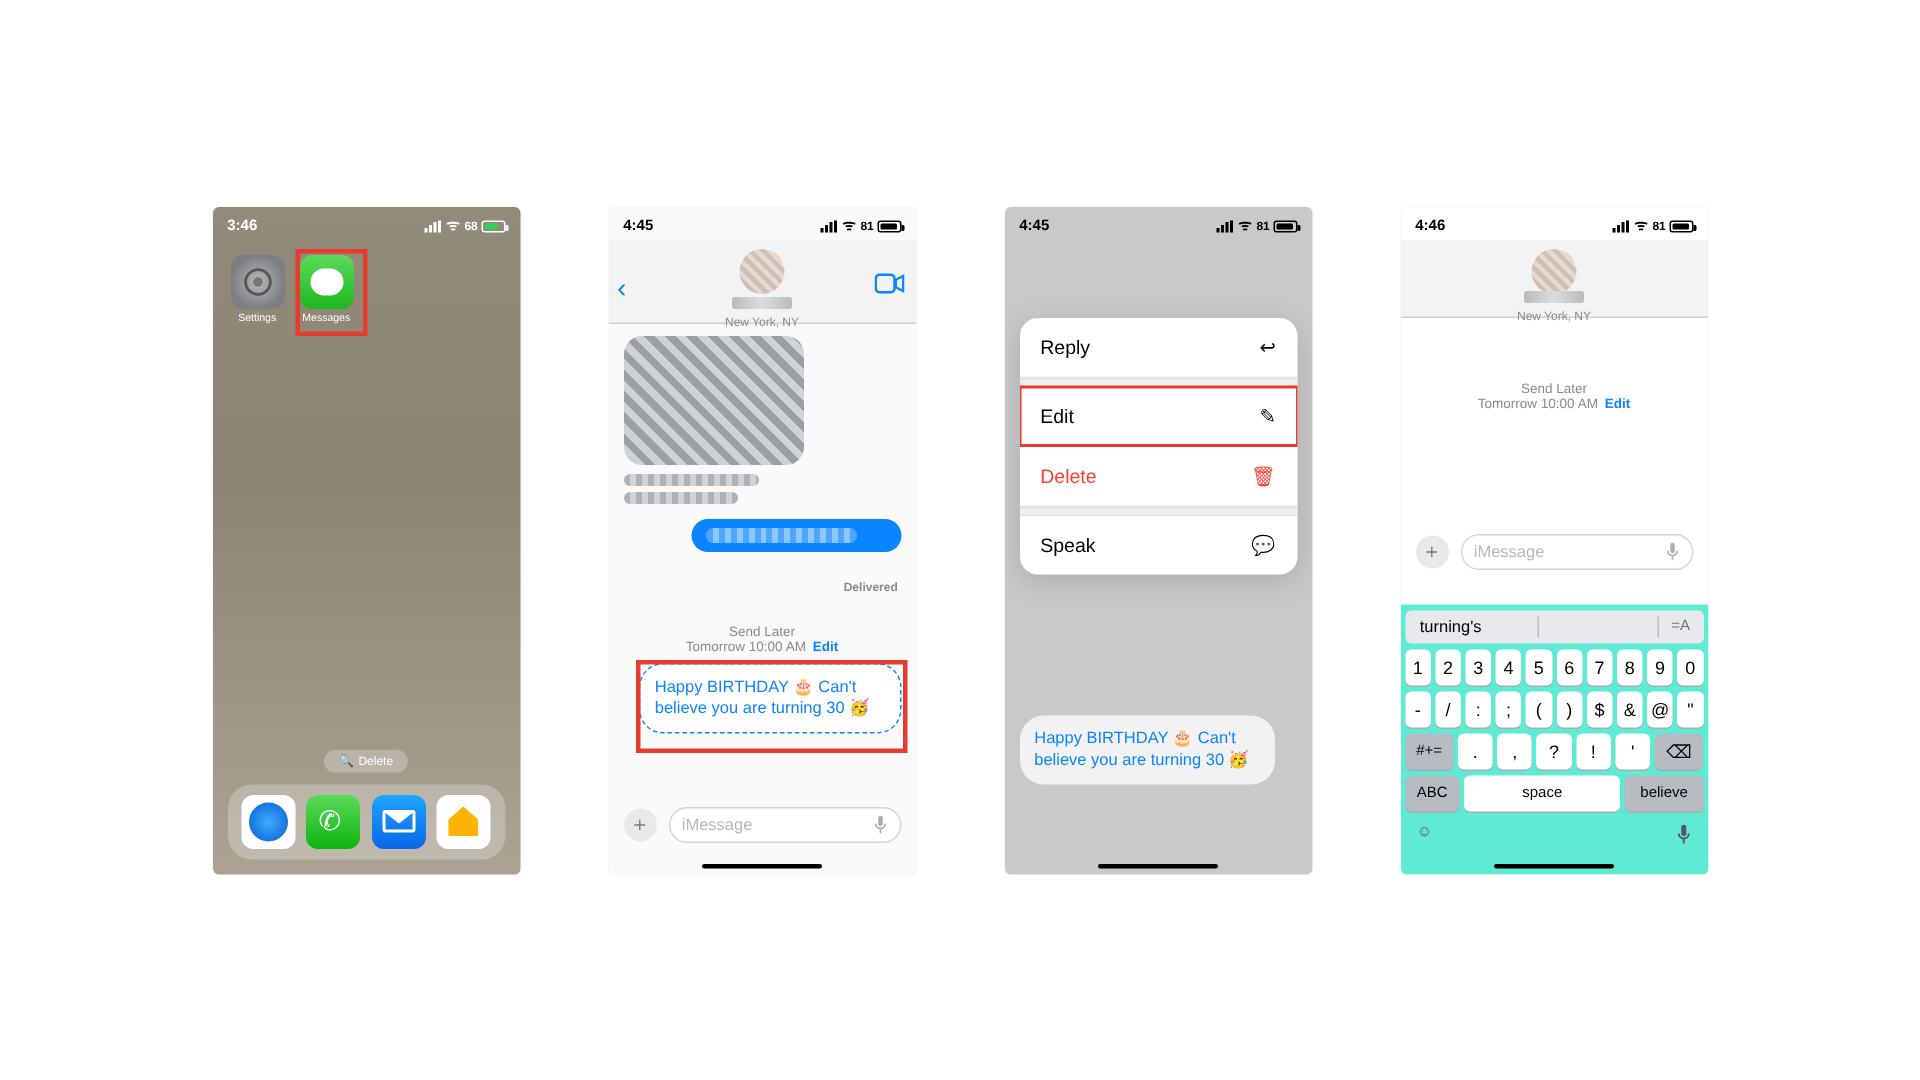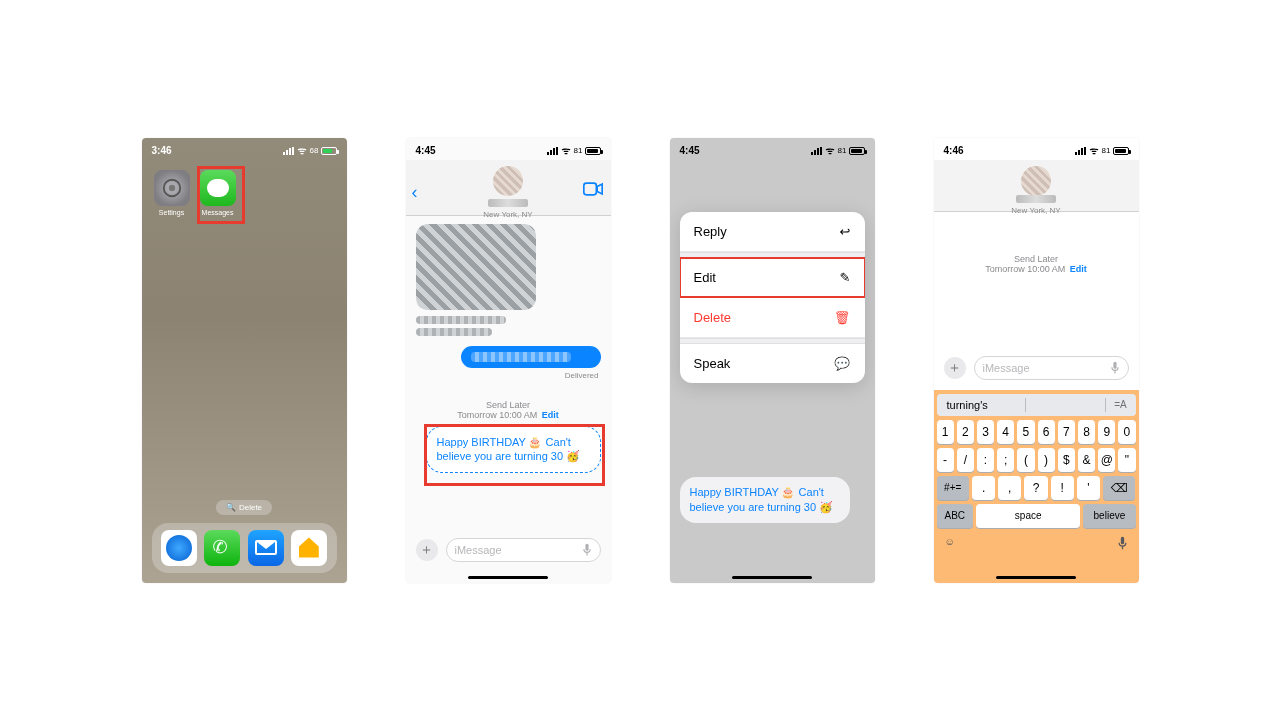--- a/index.html
+++ b/index.html
@@ -18,21 +18,21 @@
     background:#fafafa;
     box-shadow:0 0 0 .5px rgba(0,0,0,.05);
     font-size:10px;
   }
 
   
   .status { height:22px; display:flex; align-items:center; justify-content:space-between; padding:4px 10px 0; font-weight:600; font-size:10px;}
   .status .right { display:flex; align-items:center; gap:3px;}
   .status.light { color:#fff; }
   .batt { display:inline-flex; align-items:center; gap:2px;}
-  .batt .pct { font-size:8px; font-weight:400;}
+  .batt .pct { font-size:8px; font-weight:700;}
   .batt-box { width:16px; height:8px; border:1px solid currentColor; border-radius:2px; position:relative;}
   .batt-box::after{content:""; position:absolute; right:-3px; top:2px; width:2px; height:4px; background:currentColor; border-radius:0 1px 1px 0;}
   .batt-fill{ position:absolute; left:1px; top:1px; bottom:1px; border-radius:1px;}
   .batt-fill.green{ background:#30d158; width:70%;}
   .batt-fill.black{ background:#000; width:82%;}
   .sig { display:inline-flex; align-items:flex-end; gap:1px; height:8px;}
   .sig i{ width:2px; background:currentColor; display:block;}
   .sig i:nth-child(1){height:3px}.sig i:nth-child(2){height:5px}.sig i:nth-child(3){height:7px}.sig i:nth-child(4){height:8px}
   .wifi { font-size:10px; line-height:1;}
 
@@ -89,21 +89,21 @@
   }
   .pix-line{width:90px;height:8px;margin-top:6px;border-radius:4px;
     background:repeating-linear-gradient(90deg,#aeb2b5 0 4px,#d0d3d5 4px 8px);}
   .pix-line.small{width:76px;height:8px;margin-top:4px;}
   .out-bubble{
     margin-left:auto; margin-top:10px; max-width:140px;
     background:#0b84ff; border-radius:14px; padding:6px 10px; position:relative;
   }
   .out-pix{display:block;width:100px;height:10px;border-radius:4px;
     background:repeating-linear-gradient(90deg,#4da5ff 0 4px,#8cc6ff 4px 8px);}
-  .delivered{ text-align:right; font-size:8px; color:#8a8a8e; margin-top:3px; padding-right:2px;}
+  .delivered{ text-align:right; font-size:8px; color:#8a8a8e; margin-top:19px; padding-right:2px;font-weight:bold;}
   .send-later{ text-align:center; font-size:9px; color:#8a8a8e; margin-top:20px;}
   .send-later .stime{display:inline;}
   .send-later .edit{ color:#0b84ff; font-weight:600; margin-left:2px;}
   .sched-bubble{
     margin-top:6px; margin-left:auto; max-width:175px;
     border:1.5px dashed #0b84ff; border-radius:16px; padding:8px 10px;
     color:#0b84ff; font-size:11px; line-height:1.35; position:relative;
     background:#fff;
   }
 
@@ -128,21 +128,21 @@
   .edit-row{ display:flex; align-items:center; gap:6px;}
   .circle-btn{ width:22px;height:22px;border-radius:50%;display:flex;align-items:center;justify-content:center;color:#fff;}
   .circle-btn.cancel{ background:#8e8e93;}
   .circle-btn.confirm{ background:#0b84ff;}
   .edit-bubble{ flex:1; background:#fff; border-radius:16px; padding:8px 10px; font-size:11px; line-height:1.35; color:#000; box-shadow:0 2px 8px rgba(0,0,0,.12); text-align:center;}
   .caret{ display:inline-block; width:1px; height:11px; background:#0b84ff; vertical-align:-1px; margin:0 1px;}
   .arrow-down{ width:0;height:0;border-left:5px solid transparent;border-right:5px solid transparent;border-top:14px solid #fe0000;position:absolute;}
   .arrow-down::before{content:"";position:absolute;top:-28px;left:-2px;width:4px;height:16px;background:#fe0000;}
 
   
-  .kb{ position:absolute; bottom:0; left:0; right:0; background:#fdba74; padding:4px 3px 32px;}
+  .kb{ position:absolute; bottom:0; left:0; right:0; background:#5eead4; padding:4px 3px 19px;}
   .sugg{ display:flex; align-items:center; background:#e7e9ec; border-radius:4px; height:22px; margin-bottom:4px; font-size:11px; color:#000;}
   .sugg .word{ flex:1; text-align:left; padding-left:10px;}
   .sugg .sep{ width:1px;height:14px;background:#b9bcc1;}
   .sugg .eq{ width:30px; text-align:center; color:#6f7276; font-size:10px;}
   .krow{ display:flex; gap:3px; margin-bottom:4px;}
   .key{ flex:1; height:24px; background:#fff; border-radius:4px; box-shadow:0 1px 0 #a9adb2; display:flex;align-items:center;justify-content:center; font-size:12px;}
   .key.dark{ background:#b7bcc2;}
   .key.wide{ flex:1.4;}
   .key.space{ flex:4;}
   .key.ret{ flex:2;}

